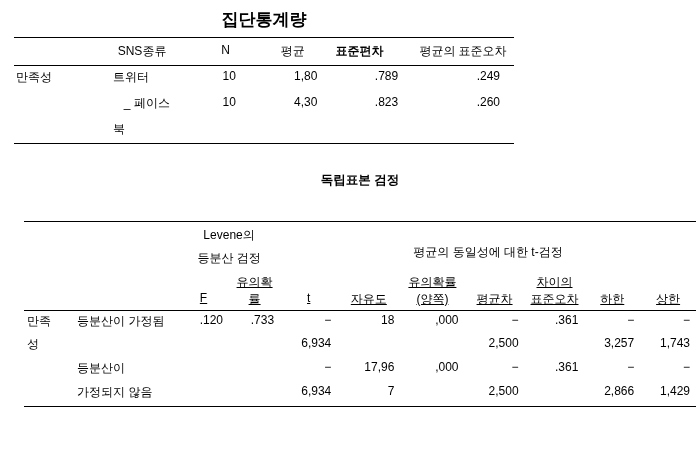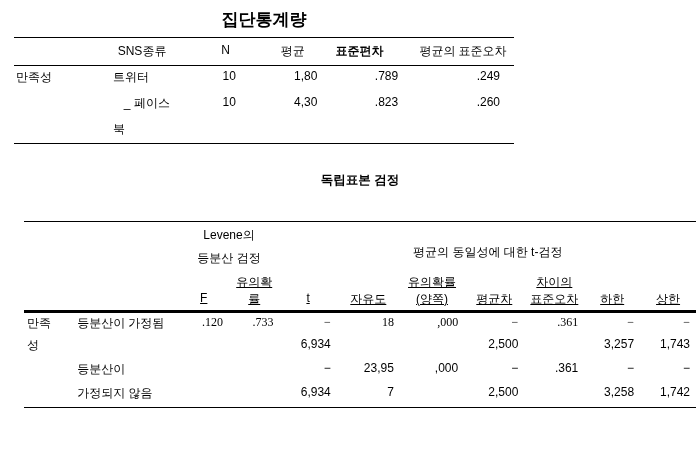--- a/index.html
+++ b/index.html
@@ -90,21 +90,21 @@
     width: 100%;
     font-size: 12px;
     margin-top: 24px;
   }
   table.spss2 td {
     font-weight: normal;
     padding: 2px 3px;
     vertical-align: top;
   }
   .line-top td { border-top: 1.6px solid #000; }
-  .line-thin td { border-top: 3px solid #000000; font-family: Liberation Serif, serif; }
+  .line-thin td { border-top: 1px solid #000000; }
   .line-bottom td { border-bottom: 1.6px solid #000; }
 
   .grp-levene {
     text-align: center;
     line-height: 1.9;
   }
   .grp-ttest {
     text-align: center;
     line-height: 1.9;
   }
@@ -270,39 +270,39 @@
           <td class="r">3,257</td>
           <td class="r">1,743</td>
         </tr>
 
         <tr class="rowh2">
           <td class="l"></td>
           <td class="l">등분산이</td>
           <td class="r"></td>
           <td class="r"></td>
           <td class="r">−</td>
-          <td class="r">23,95</td>
+          <td class="r">17,96</td>
           <td class="r">,000</td>
           <td class="r">−</td>
           <td class="r">.361</td>
           <td class="r">−</td>
           <td class="r">−</td>
         </tr>
 
         <tr class="line-bottom rowh2">
           <td class="l"></td>
           <td class="l">가정되지 않음</td>
           <td class="r"></td>
           <td class="r"></td>
           <td class="r">6,934</td>
           <td class="r">7</td>
           <td class="r"></td>
           <td class="r">2,500</td>
           <td class="r"></td>
-          <td class="r">3,258</td>
-          <td class="r">1,742</td>
+          <td class="r">2,866</td>
+          <td class="r">1,429</td>
         </tr>
 
       </tbody>
     </table>
   </div>
 
 </div>
 
 </body></html>

